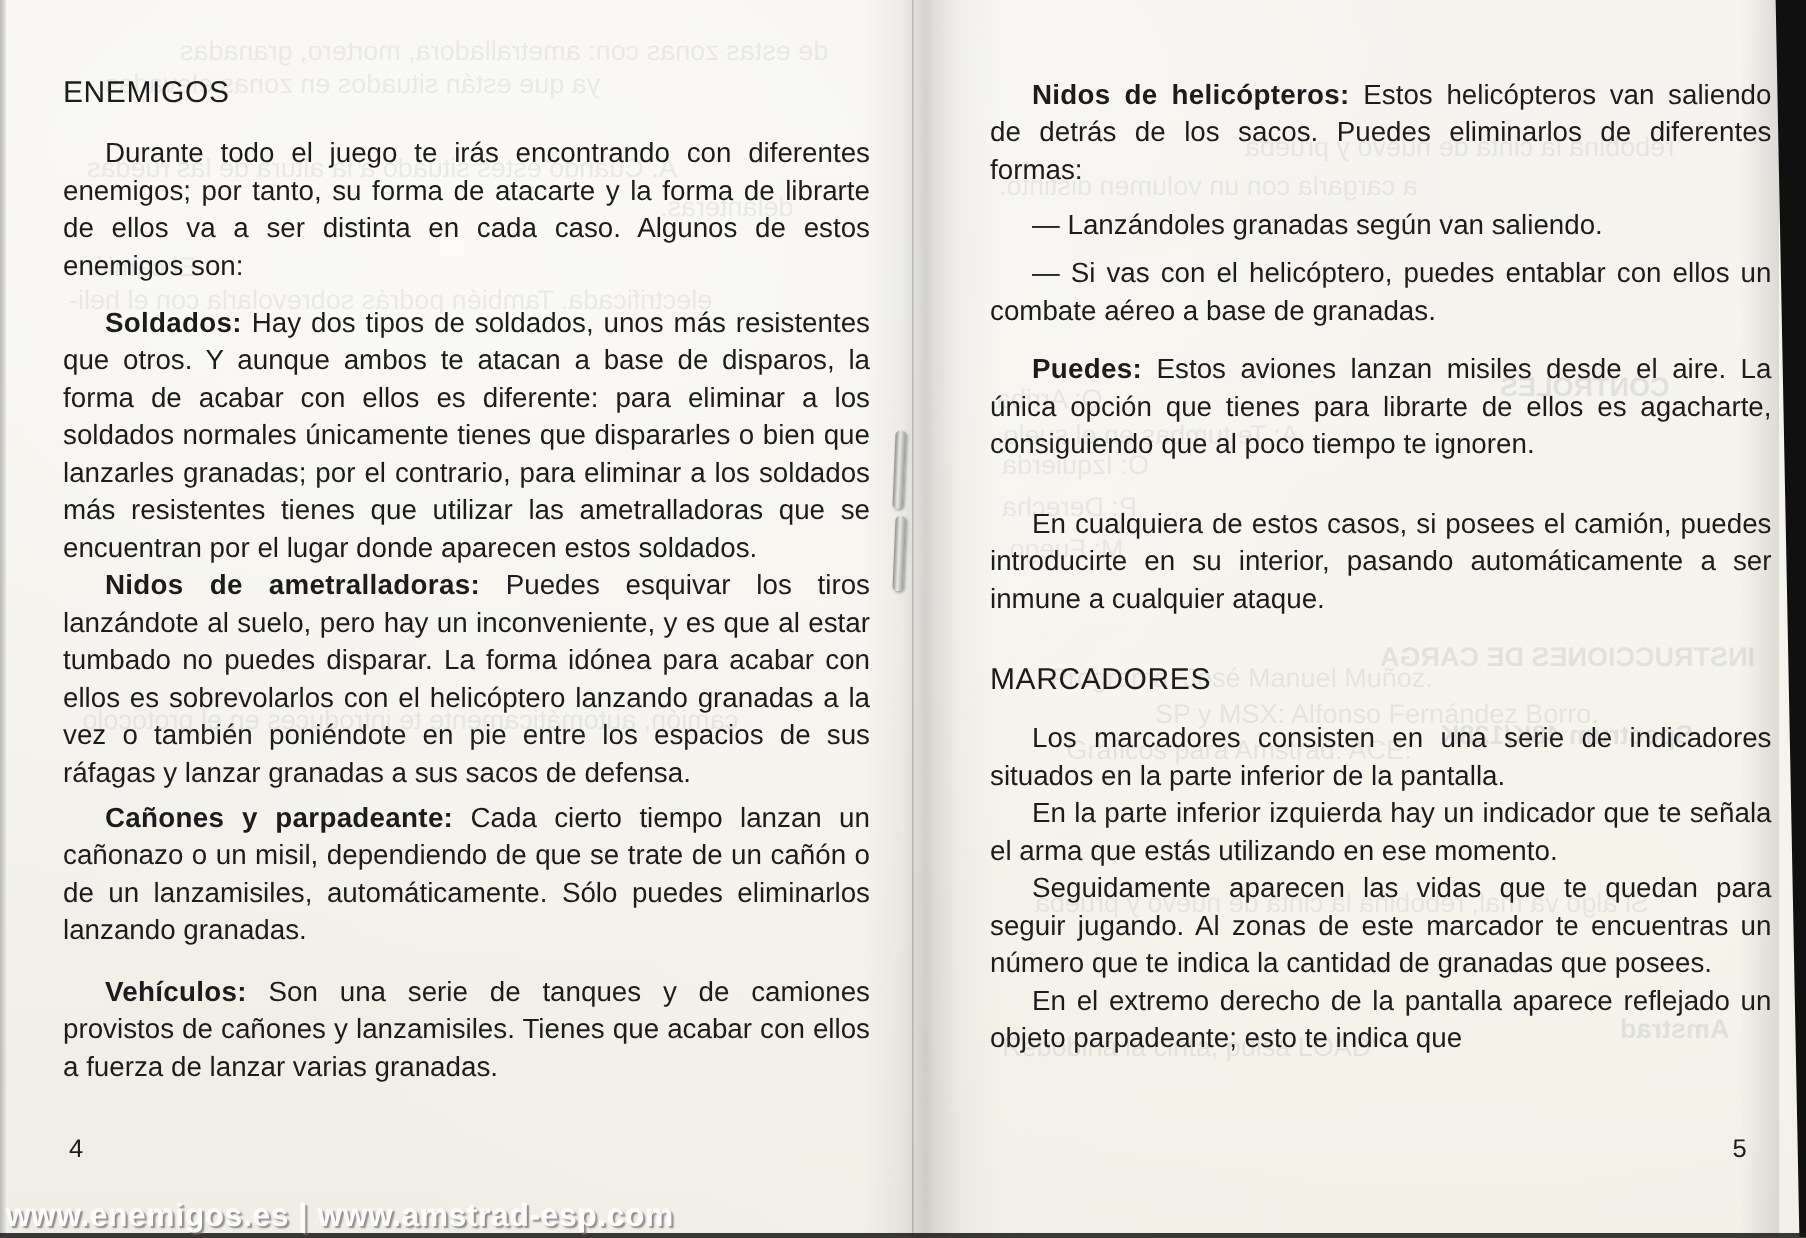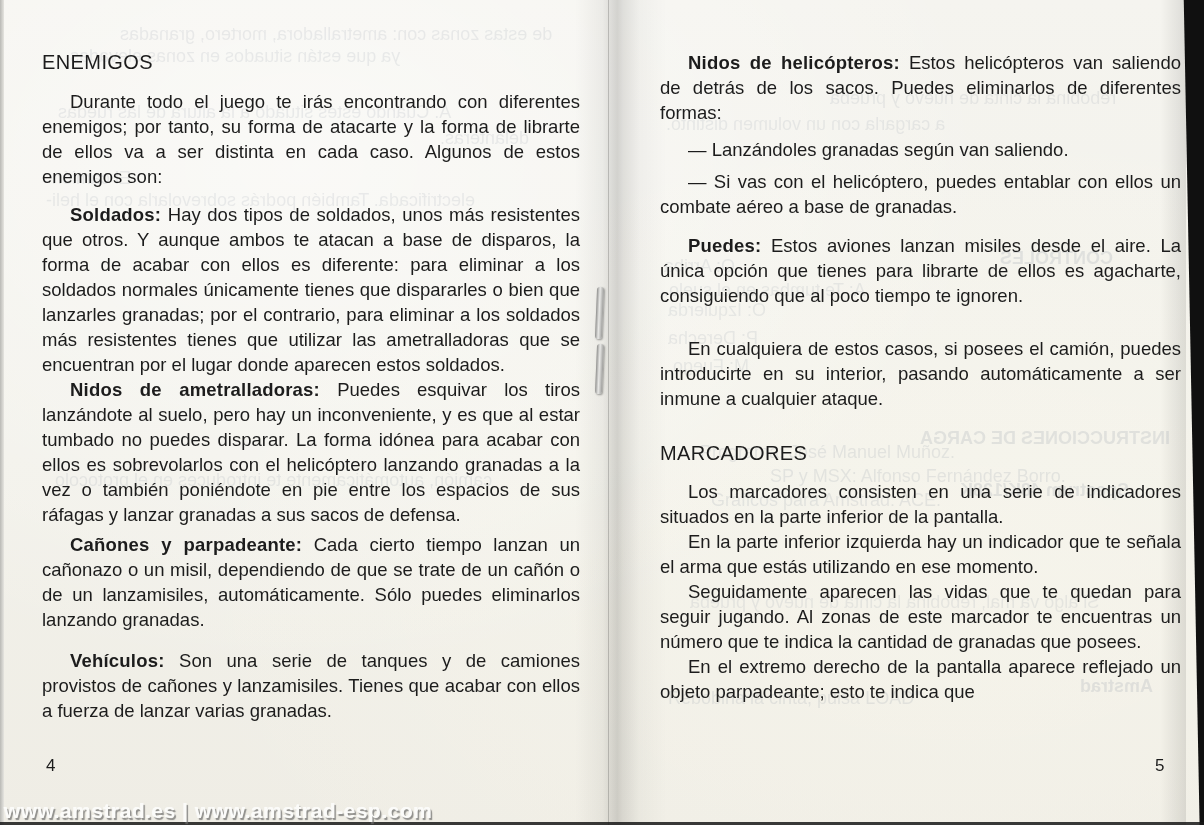--- a/index.html
+++ b/index.html
@@ -128,15 +128,15 @@
 
   <div class="gutter"></div>
   <div class="crease"></div>
   <div class="staple top"></div>
   <div class="staple bottom"></div>
   <div class="edge-left"></div>
   <div class="edge-right-shade"></div>
   <div class="edge-right"></div>
   <div class="edge-bottom"></div>
 
-  <div id="watermark">www.amstrad.es | www.amstrad-esp.com</div>
+  <div id="watermark">www.enemigos.es | www.amstrad-esp.com</div>
 
 </div>
 
 </body></html>

